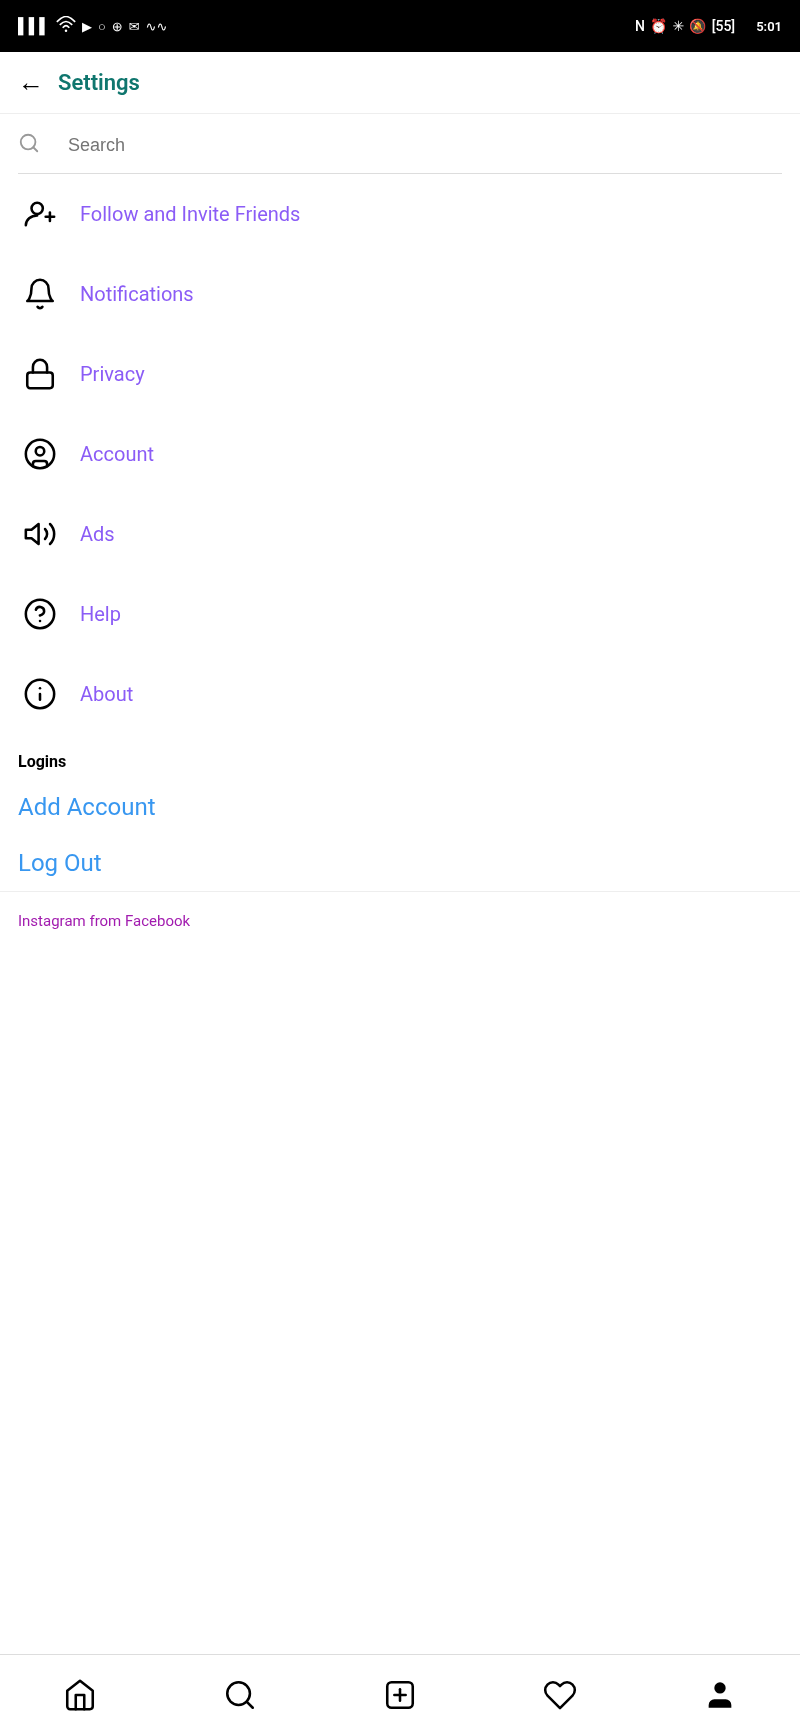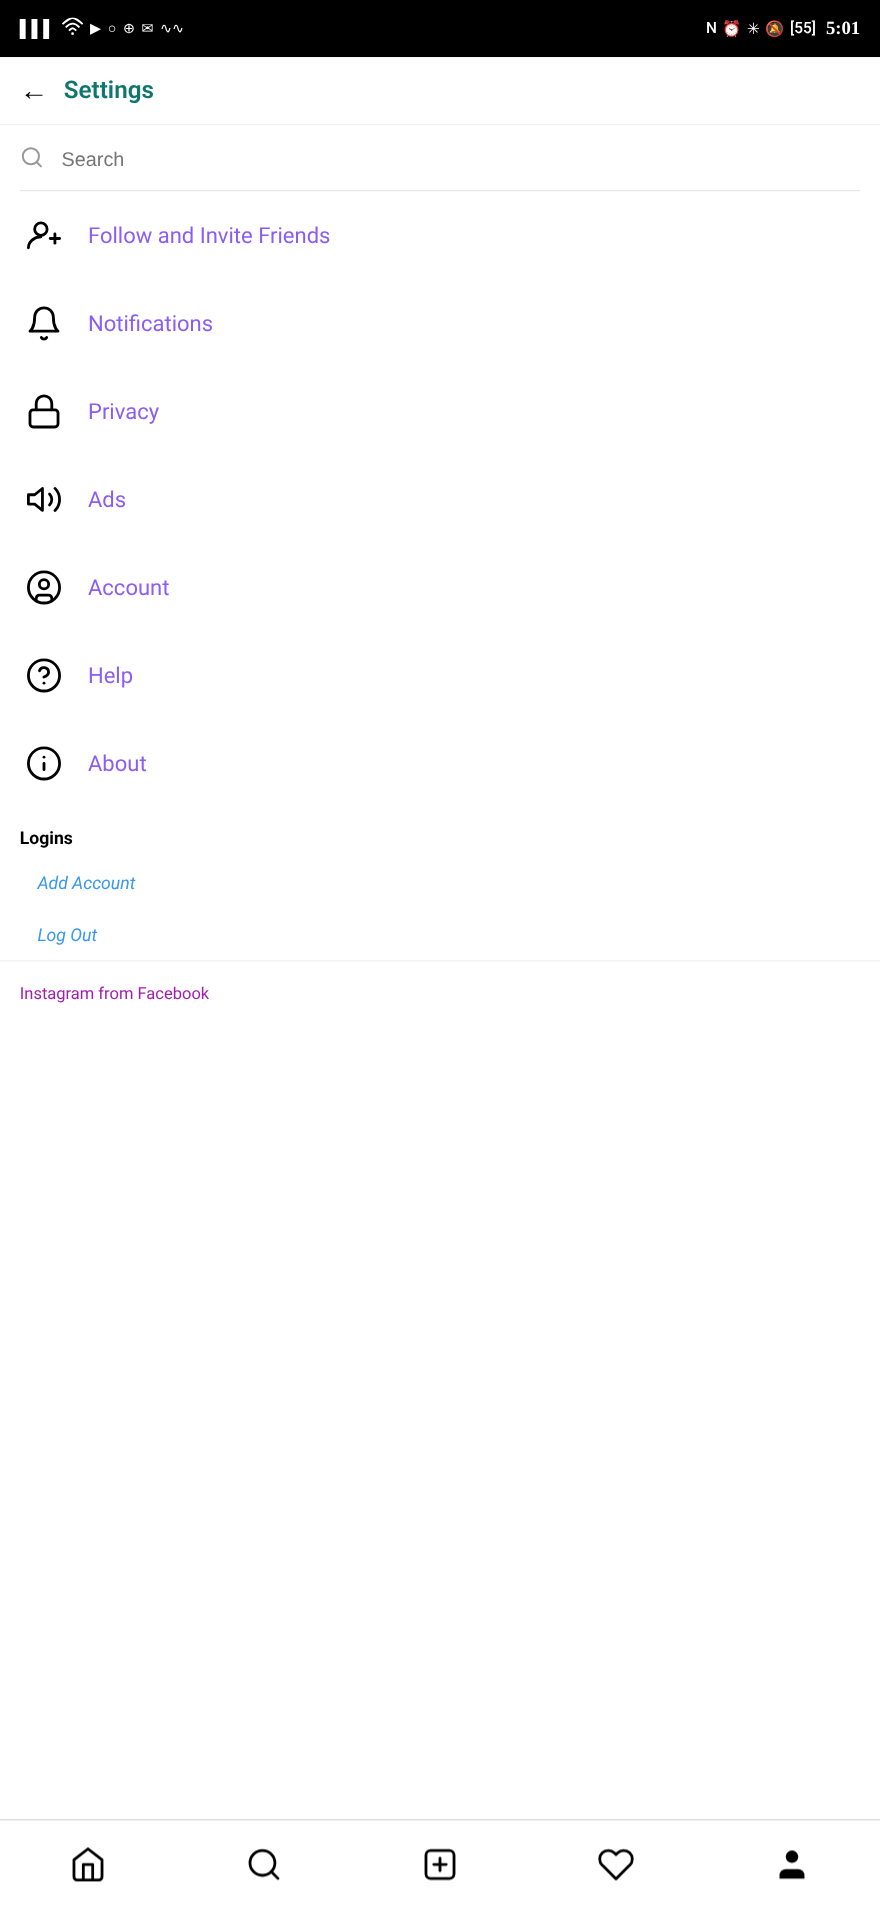--- a/index.html
+++ b/index.html
@@ -30,24 +30,23 @@
       align-items: center;
       gap: 6px;
     }
     .status-right {
       display: flex;
       align-items: center;
       gap: 5px;
       font-size: 14px;
     }
     .status-time {
-      font-size: 17px;
+      font-size: 13px;
       font-weight: 600;
-      margin-left: 4px;
-      font-family: Liberation Serif, serif;
+      margin-left: 16px;
     }
 
     
     .header {
       display: flex;
       align-items: center;
       padding: 14px 18px;
       background: #fff;
       border-bottom: 1px solid #eee;
       height: 62px;
@@ -65,21 +64,21 @@
     }
 
     
     .search-container {
       padding: 18px 18px 0 18px;
       background: #fff;
     }
     .search-box {
       display: flex;
       align-items: center;
-      gap: 16px;
+      gap: 28px;
       padding-bottom: 14px;
       border-bottom: 1px solid #ddd;
     }
     .search-icon-wrap {
       color: #999;
       font-size: 20px;
     }
     .search-input {
       border: none;
       outline: none;
@@ -130,25 +129,24 @@
     .section-header {
       padding: 18px 18px 8px 18px;
       font-size: 16px;
       font-weight: 700;
       color: #000;
     }
 
     
     .action-link {
       display: block;
-      padding: 14px 34px;
-      font-size: 16px;
+      padding: 14px 18px;
+      font-size: 24px;
       cursor: pointer;
       text-decoration: none;
-      font-style: italic;
     }
     .action-link.blue {
       color: #3897f0;
     }
 
     
     .footer-text {
       padding: 20px 18px;
       font-size: 15px;
       color: #a21caf;
@@ -274,37 +272,37 @@
           <path d="M7 11V7a5 5 0 0 1 10 0v4"></path>
         </svg>
       </div>
       <span class="menu-label">Privacy</span>
     </li>
 
 
     <li class="menu-item">
       <div class="menu-icon">
         <svg viewBox="0 0 24 24">
+          <circle cx="12" cy="12" r="10"></circle>
+          <circle cx="12" cy="10" r="3"></circle>
+          <path d="M7 20.662V19a2 2 0 0 1 2-2h6a2 2 0 0 1 2 2v1.662"></path>
+        </svg>
+      </div>
+      <span class="menu-label">Account</span>
+    </li>
+
+    <li class="menu-item">
+      <div class="menu-icon">
+        <svg viewBox="0 0 24 24">
           <polygon points="11 5 6 9 2 9 2 15 6 15 11 19 11 5"></polygon>
           <path d="M19.07 4.93a10 10 0 0 1 0 14.14"></path>
           <path d="M15.54 8.46a5 5 0 0 1 0 7.07"></path>
         </svg>
       </div>
       <span class="menu-label">Ads</span>
-    </li>
-
-    <li class="menu-item">
-      <div class="menu-icon">
-        <svg viewBox="0 0 24 24">
-          <circle cx="12" cy="12" r="10"></circle>
-          <circle cx="12" cy="10" r="3"></circle>
-          <path d="M7 20.662V19a2 2 0 0 1 2-2h6a2 2 0 0 1 2 2v1.662"></path>
-        </svg>
-      </div>
-      <span class="menu-label">Account</span>
     </li>
 
     <li class="menu-item">
       <div class="menu-icon">
         <svg viewBox="0 0 24 24">
           <circle cx="12" cy="12" r="10"></circle>
           <path d="M9.09 9a3 3 0 0 1 5.83 1c0 2-3 3-3 3"></path>
           <line x1="12" y1="17" x2="12.01" y2="17"></line>
         </svg>
       </div>

